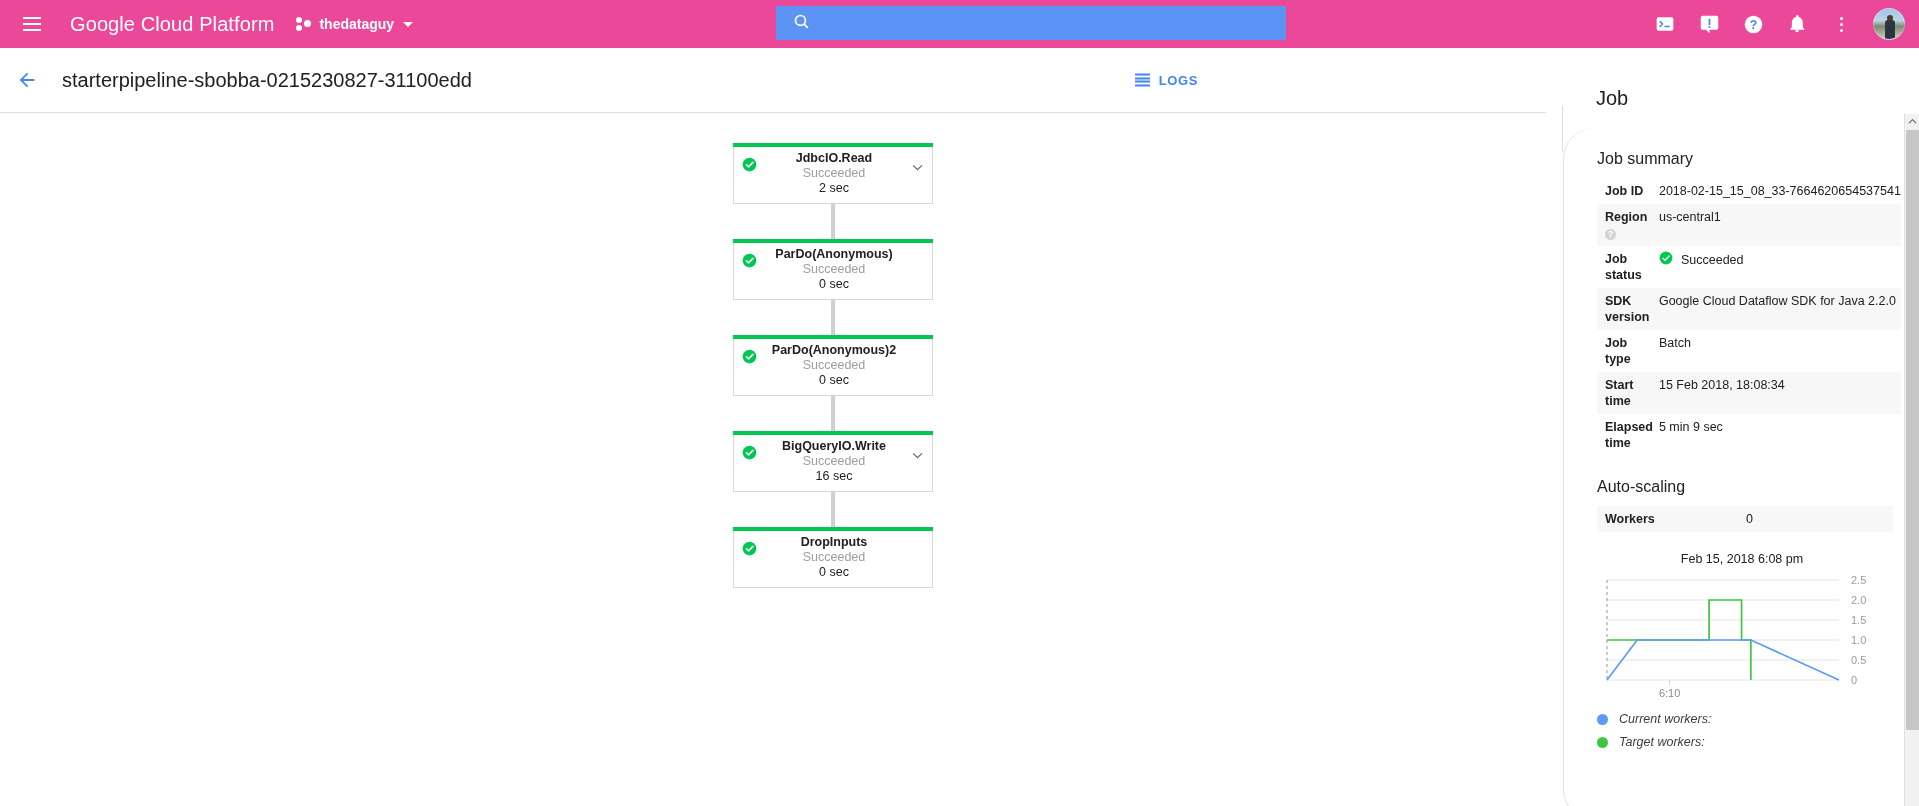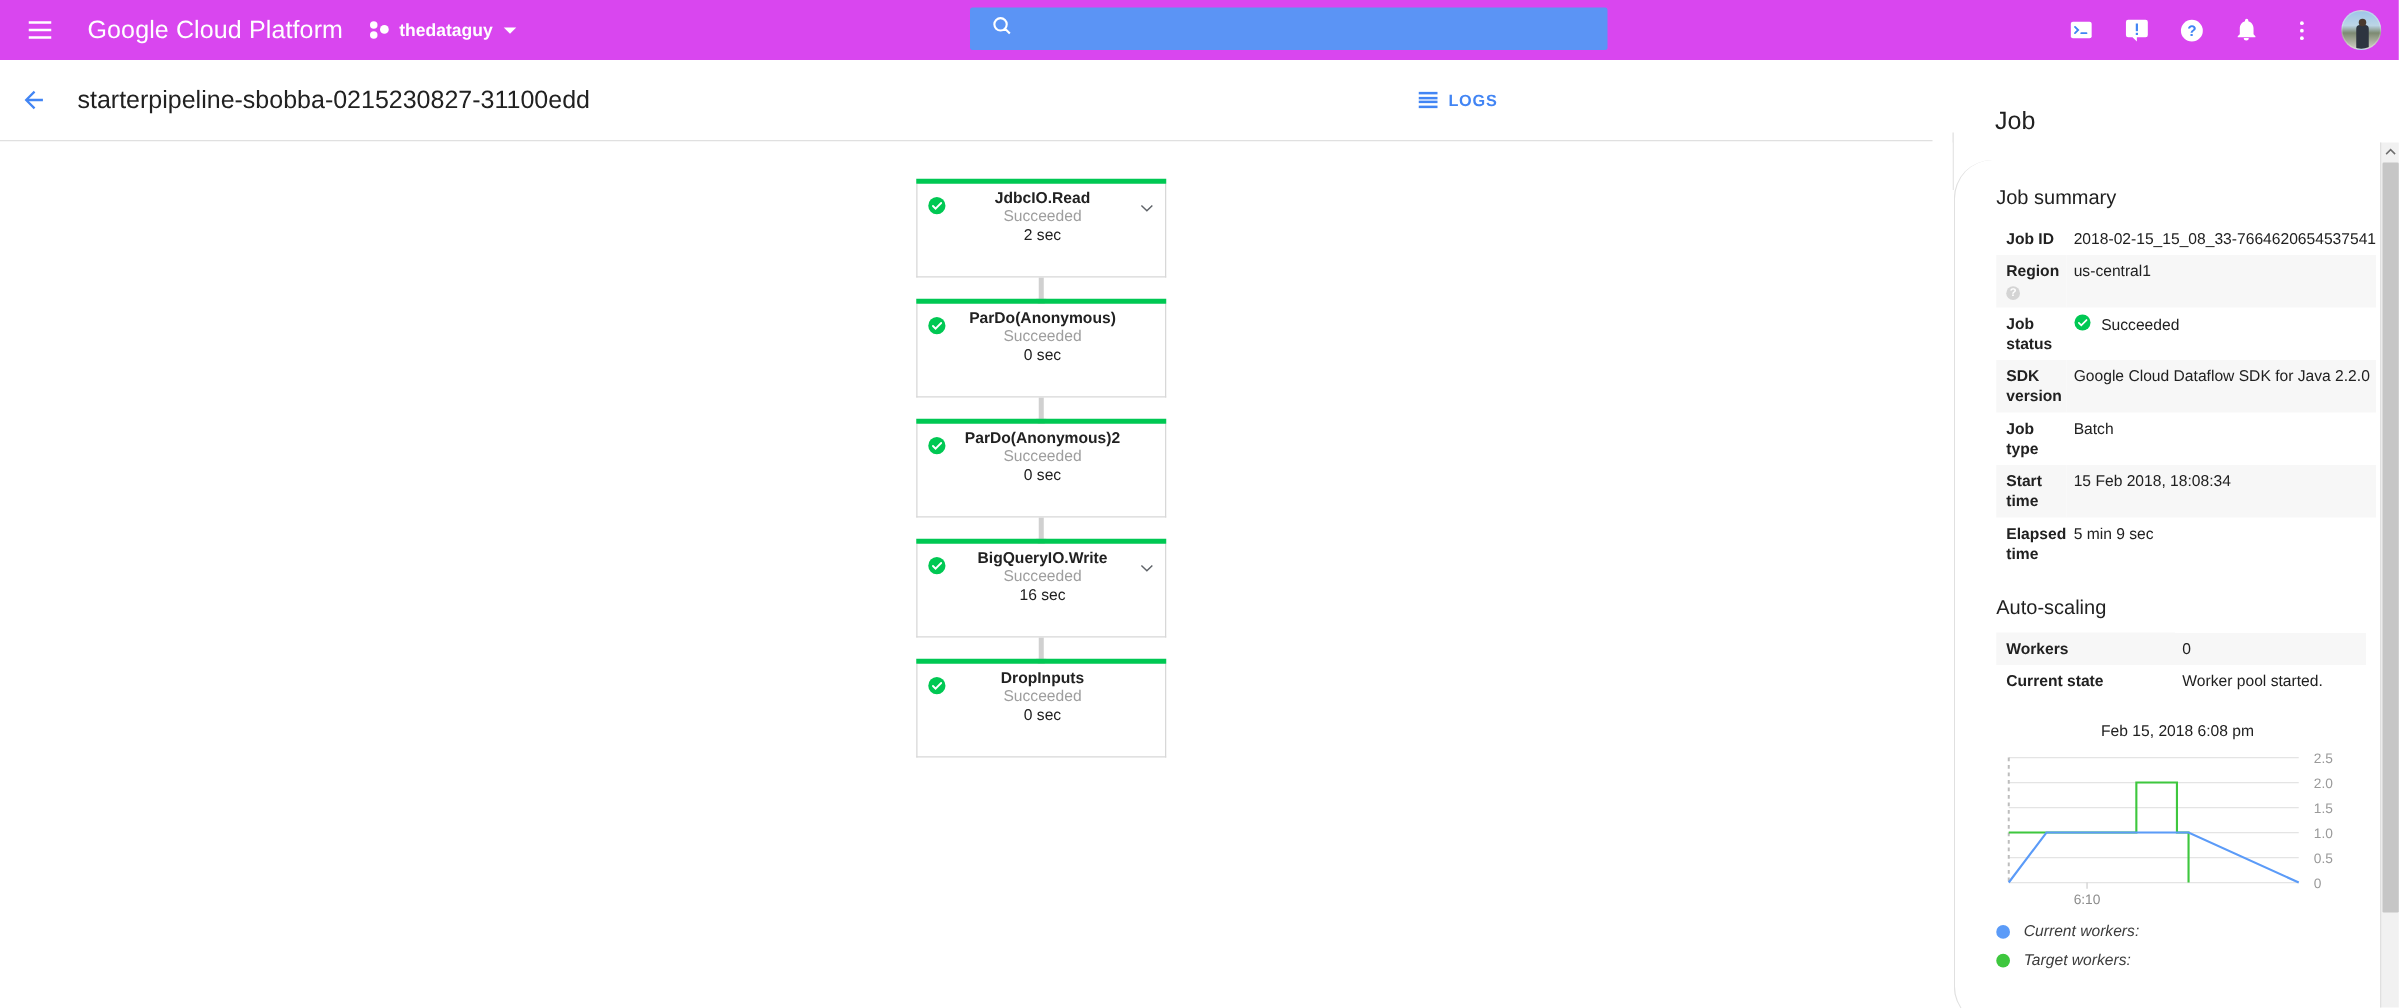--- a/index.html
+++ b/index.html
@@ -9,21 +9,21 @@
     overflow: hidden;
     font-family: "Liberation Sans", sans-serif;
     background: #ffffff;
     color: #212121;
   }
 
   
   .gcp-header {
     position: absolute; top: 0; left: 0;
     width: 1919px; height: 48px;
-    background: #d946ef;
+    background: #ec4899;
     display: flex; align-items: center;
   }
   .hamburger {
     width: 48px; height: 48px;
     margin-left: 8px;
     display: flex; flex-direction: column;
     align-items: center; justify-content: center;
     cursor: pointer;
     border-radius: 50%;
   }
@@ -155,21 +155,21 @@
 
   
   .graph-canvas {
     position: absolute; top: 114px; left: 0;
     width: 1562px; height: 692px;
     background: #ffffff;
     overflow: hidden;
   }
   .node {
     position: absolute; left: 733px;
-    width: 200px; height: 75px;
+    width: 200px; height: 57px;
     background: #ffffff;
     border: 1px solid #d8d8d8;
     border-top: none;
     cursor: pointer;
   }
   .node .topbar {
     position: absolute; left: -1px; top: -4px;
     width: 200px; height: 4px;
     background: #00c853;
   }
@@ -522,24 +522,20 @@
       </tr>
     </tbody>
       </table>
 
     <div class="section-head">Auto-scaling</div>
     <table class="kv-table autoscale">
       <tbody>
           <tr class="striped">
         <td class="k">Workers</td>
         <td class="v">0</td>
-      </tr>
-      <tr>
-        <td class="k">Current state</td>
-        <td class="v">Worker pool started.</td>
       </tr>
     </tbody>
       </table>
 
     <div class="chart-date">Feb 15, 2018 6:08 pm</div>
 
     <div class="chart-wrap">
       <svg id="worker-chart" width="300" height="130" viewBox="0 0 300 130">
           <line x1="10" y1="108" x2="242" y2="108" stroke="#e4e4e4" stroke-width="1"></line>
           <text x="254" y="112" fill="#9a9a9a" font-size="11" font-family="Liberation Sans, sans-serif">0</text>

